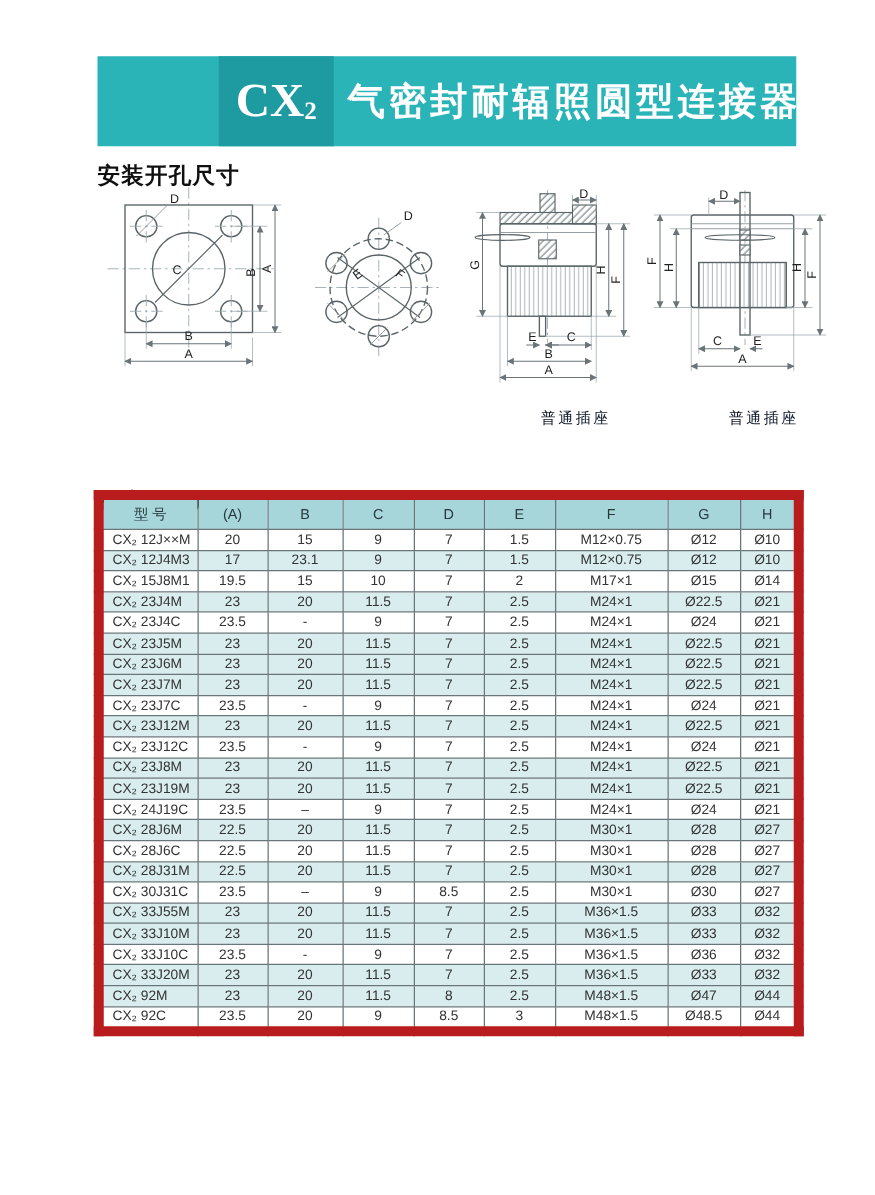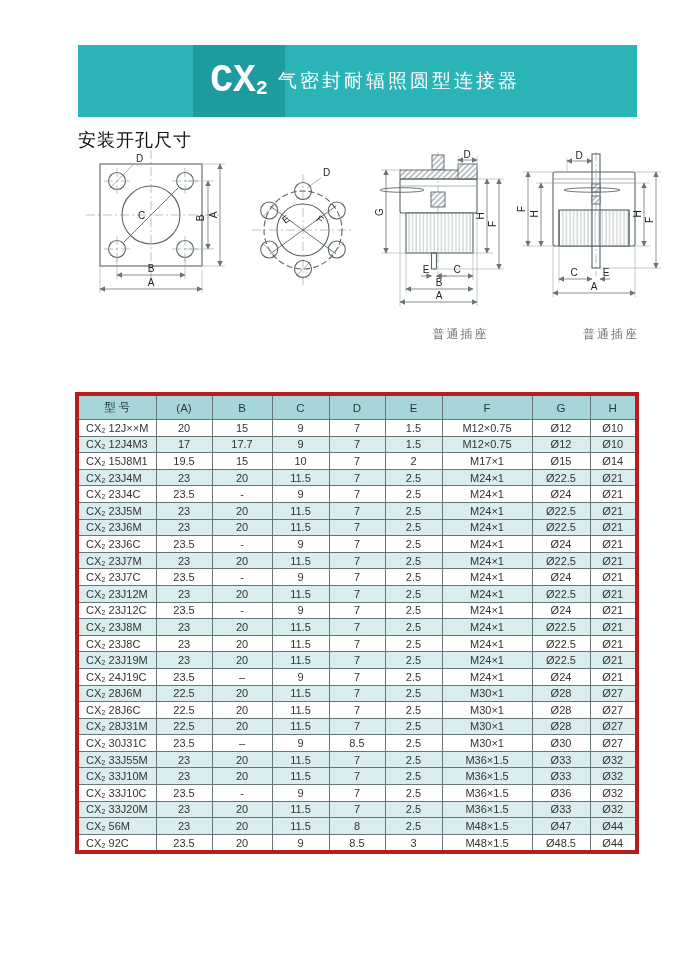--- a/index.html
+++ b/index.html
@@ -1,58 +1,58 @@
 <!DOCTYPE html>
 <html><head>
 <meta charset="utf-8">
 <style>
   html,body{margin:0;padding:0;background:#ffffff;}
   .page{position:relative;width:700px;height:956px;background:#ffffff;overflow:hidden;
         font-family:"Liberation Sans","DejaVu Sans",sans-serif;color:#333;}
 
   
   .banner{position:absolute;left:78px;top:45px;width:559px;height:72px;background:var(--teal);}
-  .logo-box{position:absolute;left:115px;top:0;width:92px;height:72px;background:var(--logobox);
+  .logo-box{position:absolute;left:97px;top:0;width:92px;height:72px;background:var(--logobox);
             display:flex;align-items:center;justify-content:center;
-            font-family:Liberation Mono, monospace;font-weight:bold;color:#fff;}
+            font-family:Liberation Serif, serif;font-weight:bold;color:#fff;}
   .logo-main{font-size:38px;line-height:1;}
   .logo-sub{font-size:20px;line-height:1;align-self:center;margin-top:16px;}
   .banner-title{position:absolute;left:200px;top:0;height:72px;display:flex;align-items:center;
-                color:#fff;font-size:19px;font-weight:normal;letter-spacing:3px;white-space:nowrap;text-align:center;}
+                color:#fff;font-size:30px;font-weight:bold;letter-spacing:3px;white-space:nowrap;text-align:center;}
 
   
-  .sec{position:absolute;left:78px;margin:0;font-size:18px;font-weight:normal;color:#101010;letter-spacing:1px;}
+  .sec{position:absolute;left:78px;margin:0;font-size:18px;font-weight:bold;color:#101010;letter-spacing:1px;}
   .sec1{top:128px;}
   .sec2{top:361px;margin-top:28px;}
 
   
   .drawings{position:absolute;left:80px;top:152px;width:610px;height:205px;display:flex;align-items:flex-start;}
   .drawing{display:flex;flex-direction:column;align-items:center;}
   .drawing svg{overflow:visible;display:block;}
   .d1{margin-left:10px;}
   .d2{margin-left:18px;margin-top:12px;}
   .d3{margin-left:14px;}
   .d4{margin-left:8px;}
-  .caption{margin-top:14px;font-size:12px;color:#737373;letter-spacing:2px;margin-left:42px;}
+  .caption{margin-top:14px;font-size:12px;color:#0f172a;letter-spacing:2px;margin-left:42px;}
 
   .ln{fill:none;stroke:#5a6468;stroke-width:1.1;}
   .ln2{fill:none;stroke:#5a6468;stroke-width:0.9;}
   .thin{fill:none;stroke:#8a9296;stroke-width:0.7;}
   .cl{fill:none;stroke:#9aa8ac;stroke-width:0.7;stroke-dasharray:9 3 2 3;}
   .ext{fill:none;stroke:#9aa8ac;stroke-width:0.6;}
   .dim{fill:none;stroke:#6a7478;stroke-width:0.8;marker-start:url(#ar);marker-end:url(#ar);}
   .dimo{fill:none;stroke:#6a7478;stroke-width:0.8;marker-end:url(#ar);}
   .hat{fill:url(#hatch);stroke:#5a6468;stroke-width:0.9;}
   .thr{fill:url(#thread);stroke:#5a6468;stroke-width:1.1;}
   svg text{font:10px "Liberation Sans","DejaVu Sans",sans-serif;fill:#222;}
 
   
   table.dim{position:absolute;left:75px;top:392px;width:560px;border-collapse:collapse;
             font-size:11px;color:var(--text);table-layout:fixed;}
-  table.dim{border:4px solid #b91c1c;}
+  table.dim{border:8px solid #b91c1c;}
   table.dim th,table.dim td{border:1px solid #68767a;overflow:hidden;white-space:nowrap;}
   table.dim th{background:var(--thbg);height:21px;font-weight:normal;font-size:11.5px;color:#27393d;}
   table.dim td{height:15.6px;text-align:center;padding:0 2px;background:#fff;}
   table.dim tr.alt td{background:var(--stripe);}
   table.dim td.model{text-align:left;padding-left:7px;}
 </style>
 </head>
 <body>
 
 <div class="page" style="--teal: #2ab4b7; --logobox: #1d9ba0; --thbg: #a7d6da; --stripe: #d9edef; --text: #333333;">
@@ -275,21 +275,21 @@
           <td>9</td>
           <td>7</td>
           <td>1.5</td>
           <td>M12×0.75</td>
           <td>Ø12</td>
           <td>Ø10</td>
         </tr>
         <tr class="alt">
           <td class="model">CX₂ 12J4M3</td>
           <td>17</td>
-          <td>17.7</td>
+          <td>23.1</td>
           <td>9</td>
           <td>7</td>
           <td>1.5</td>
           <td>M12×0.75</td>
           <td>Ø12</td>
           <td>Ø10</td>
         </tr>
         <tr>
           <td class="model">CX₂ 15J8M1</td>
           <td>19.5</td>
@@ -338,88 +338,66 @@
           <td class="model">CX₂ 23J6M</td>
           <td>23</td>
           <td>20</td>
           <td>11.5</td>
           <td>7</td>
           <td>2.5</td>
           <td>M24×1</td>
           <td>Ø22.5</td>
           <td>Ø21</td>
         </tr>
-        <tr>
-          <td class="model">CX₂ 23J6C</td>
+        <tr class="alt">
+          <td class="model">CX₂ 23J7M</td>
+          <td>23</td>
+          <td>20</td>
+          <td>11.5</td>
+          <td>7</td>
+          <td>2.5</td>
+          <td>M24×1</td>
+          <td>Ø22.5</td>
+          <td>Ø21</td>
+        </tr>
+        <tr>
+          <td class="model">CX₂ 23J7C</td>
           <td>23.5</td>
           <td>-</td>
           <td>9</td>
           <td>7</td>
           <td>2.5</td>
           <td>M24×1</td>
           <td>Ø24</td>
           <td>Ø21</td>
         </tr>
         <tr class="alt">
-          <td class="model">CX₂ 23J7M</td>
-          <td>23</td>
-          <td>20</td>
-          <td>11.5</td>
-          <td>7</td>
-          <td>2.5</td>
-          <td>M24×1</td>
-          <td>Ø22.5</td>
-          <td>Ø21</td>
-        </tr>
-        <tr>
-          <td class="model">CX₂ 23J7C</td>
+          <td class="model">CX₂ 23J12M</td>
+          <td>23</td>
+          <td>20</td>
+          <td>11.5</td>
+          <td>7</td>
+          <td>2.5</td>
+          <td>M24×1</td>
+          <td>Ø22.5</td>
+          <td>Ø21</td>
+        </tr>
+        <tr>
+          <td class="model">CX₂ 23J12C</td>
           <td>23.5</td>
           <td>-</td>
           <td>9</td>
           <td>7</td>
           <td>2.5</td>
           <td>M24×1</td>
           <td>Ø24</td>
           <td>Ø21</td>
         </tr>
         <tr class="alt">
-          <td class="model">CX₂ 23J12M</td>
-          <td>23</td>
-          <td>20</td>
-          <td>11.5</td>
-          <td>7</td>
-          <td>2.5</td>
-          <td>M24×1</td>
-          <td>Ø22.5</td>
-          <td>Ø21</td>
-        </tr>
-        <tr>
-          <td class="model">CX₂ 23J12C</td>
-          <td>23.5</td>
-          <td>-</td>
-          <td>9</td>
-          <td>7</td>
-          <td>2.5</td>
-          <td>M24×1</td>
-          <td>Ø24</td>
-          <td>Ø21</td>
-        </tr>
-        <tr class="alt">
           <td class="model">CX₂ 23J8M</td>
-          <td>23</td>
-          <td>20</td>
-          <td>11.5</td>
-          <td>7</td>
-          <td>2.5</td>
-          <td>M24×1</td>
-          <td>Ø22.5</td>
-          <td>Ø21</td>
-        </tr>
-        <tr>
-          <td class="model">CX₂ 23J8C</td>
           <td>23</td>
           <td>20</td>
           <td>11.5</td>
           <td>7</td>
           <td>2.5</td>
           <td>M24×1</td>
           <td>Ø22.5</td>
           <td>Ø21</td>
         </tr>
         <tr class="alt">
@@ -526,21 +504,21 @@
           <td>23</td>
           <td>20</td>
           <td>11.5</td>
           <td>7</td>
           <td>2.5</td>
           <td>M36×1.5</td>
           <td>Ø33</td>
           <td>Ø32</td>
         </tr>
         <tr class="alt">
-          <td class="model">CX₂ 56M</td>
+          <td class="model">CX₂ 92M</td>
           <td>23</td>
           <td>20</td>
           <td>11.5</td>
           <td>8</td>
           <td>2.5</td>
           <td>M48×1.5</td>
           <td>Ø47</td>
           <td>Ø44</td>
         </tr>
         <tr>

